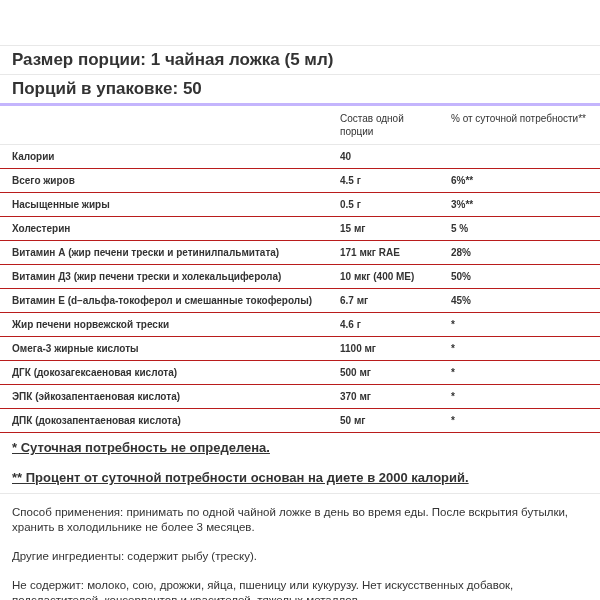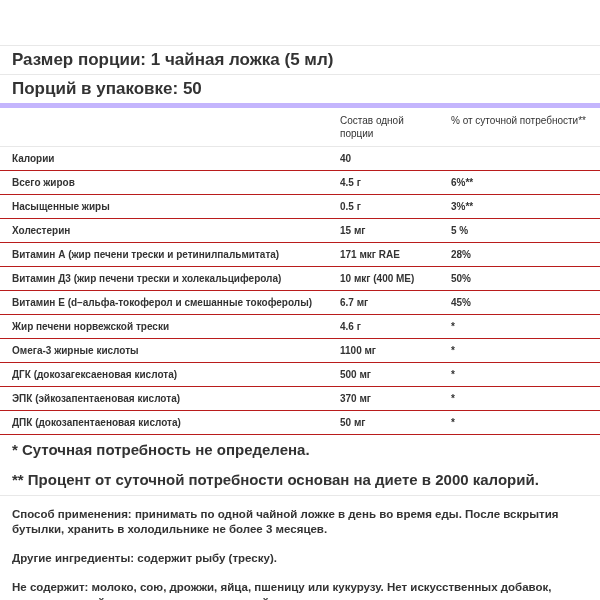--- a/index.html
+++ b/index.html
@@ -23,21 +23,21 @@
     border-top: 1px solid #e8e8e8;
   }
   .serving-row {
     padding: 7px 12px 7px 12px;
     font-size: 17px;
     font-weight: bold;
     line-height: 14px;
     border-bottom: 1px solid #e8e8e8;
   }
   .serving-row.last {
-    border-bottom: 5px solid #c4b5fd;
+    border-bottom: 3px solid #c4b5fd;
   }
   table.facts {
     width: 600px;
     border-collapse: collapse;
     table-layout: fixed;
     font-size: 10px;
   }
   table.facts col.c-name { width: 340px; }
   table.facts col.c-amount { width: 103px; }
   table.facts col.c-dv { width: 157px; }
@@ -71,34 +71,35 @@
     padding-left: 8px;
   }
   .star-cell {
     font-weight: bold;
   }
   .footnotes {
     padding-top: 0;
   }
   .footnote {
     padding: 8px 24px 8px 12px;
-    font-size: 15px;
+    font-size: 13px;
     font-weight: bold;
     line-height: 14px;
+    text-decoration: underline;
   }
   .footnote.divider {
     border-bottom: 1px solid #e8e8e8;
   }
   .para-block {
     padding-top: 4px;
   }
   .para {
     padding: 7px 20px 7px 12px;
     font-size: 11.5px;
-    font-weight: bold;
+    font-weight: normal;
     line-height: 15px;
   }
 </style>
 </head>
 <body>
 
 <div class="label-panel">
 
   <div class="serving-block">
     <div class="serving-row">Размер порции: 1 чайная ложка (5 мл)</div>

